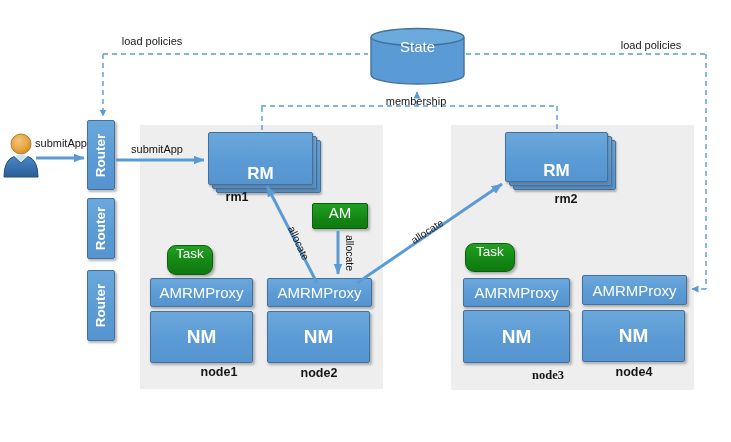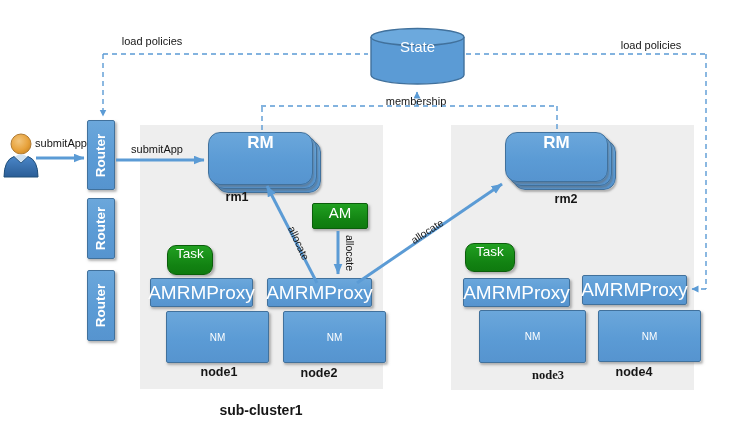--- a/index.html
+++ b/index.html
@@ -20,29 +20,29 @@
     position:absolute; z-index:2;
     background:linear-gradient(180deg,#21a021 0%,#128212 70%,#0f7a0f 100%);
     border:1.3px solid #0b5e0b; border-radius:2px;
     box-shadow:1.5px 2px 2.5px rgba(110,110,110,.5);
     color:#fff; display:flex; align-items:flex-start; justify-content:center;
     box-sizing:border-box;
   }
   .rm-layer {
     position:absolute;
     background:linear-gradient(180deg,#6ba7db 0%,#5b9bd5 55%,#5694cf 100%);
-    border:1.3px solid #41719c; border-radius:12px; box-sizing:border-box;
+    border:1.3px solid #41719c; border-radius:2px; box-sizing:border-box;
     box-shadow:1px 1.5px 2px rgba(100,100,100,.45);
-    color:#fff; display:flex; align-items:flex-start; justify-content:center;
+    color:#fff; display:flex; align-items:flex-end; justify-content:center;
   }
   .stack { position:absolute; z-index:2; }
   .f-rm     { font-size:17px; font-weight:bold; }
   .f-router { font-size:13.5px; font-weight:bold; }
-  .f-nm     { font-size:10px; font-weight:normal;margin-left:16px; }
-  .f-proxy  { font-size:19px; }
+  .f-nm     { font-size:19px; font-weight:bold; }
+  .f-proxy  { font-size:15px; }
   .f-am     { font-size:15px; }
   .f-task   { font-size:13.5px;border-radius:9px; }
   .router-text { transform:rotate(-90deg); white-space:nowrap; }
   .lbl {
     position:absolute; z-index:5; color:#161616; font-size:11px;
     white-space:nowrap; transform:translateX(-50%);
   }
   .lbl.bold  { font-weight:bold; font-size:12.5px; }
   .lbl.big   { font-weight:bold; font-size:14px; }
   .lbl.rot   { transform:translate(-50%,-50%) rotate(65deg); font-size:10.5px; }
@@ -197,15 +197,14 @@
   <div class="lbl rotneg" style="left:427px;top:231px;">allocate</div>
 
   <div class="lbl bold" style="left:237px;top:190px;text-align:center;">rm1</div>
   <div class="lbl bold" style="left:566px;top:192px;">rm2</div>
 
   <div class="lbl bold" style="left:201px;top:365px;padding-left:36px;">node1</div>
   <div class="lbl bold" style="left:319px;top:366px;">node2</div>
   <div class="lbl bold" style="left:548px;top:368px;font-family:Liberation Serif, serif;">node3</div>
   <div class="lbl bold" style="left:634px;top:365px;">node4</div>
 
-  <div class="lbl big" style="left:261px;top:402px;">sub-cluster1</div>
 
 </div>
 
 </body></html>

